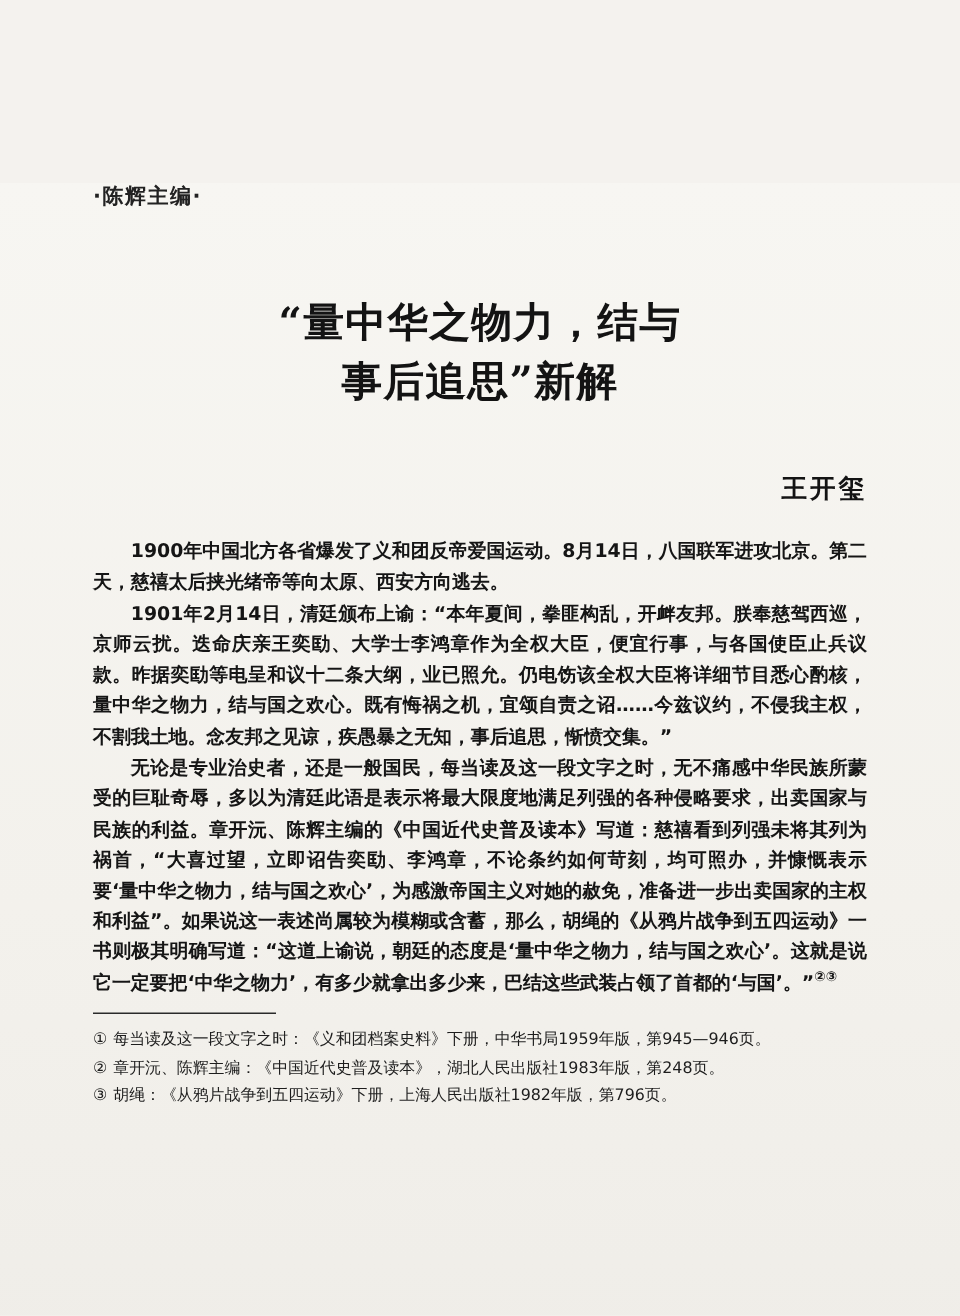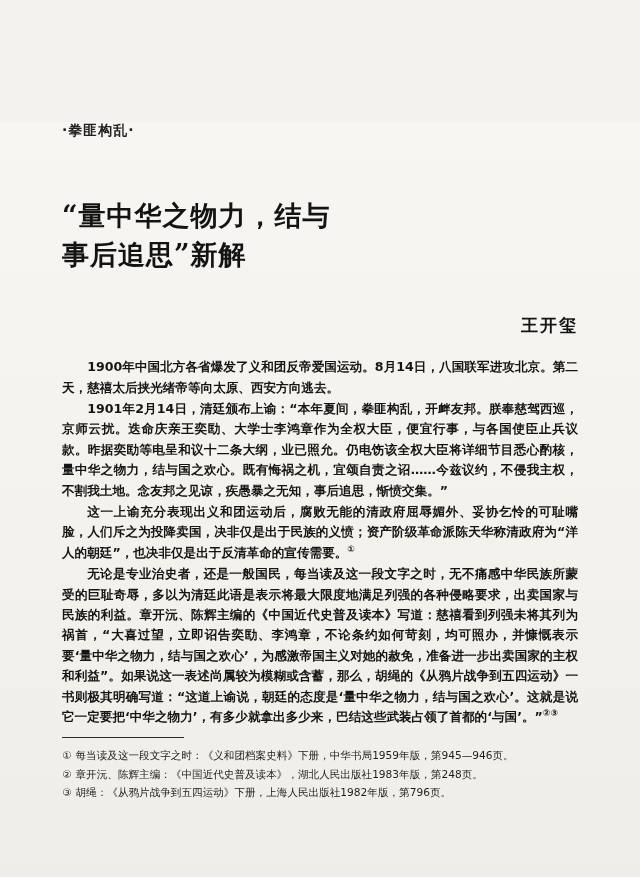--- a/index.html
+++ b/index.html
@@ -24,21 +24,21 @@
   }
   .rubric {
     margin-top: 122px;
     font-size: 14px;
     font-weight: bold;
     letter-spacing: 1px;
     color: #222;
   }
   .title {
     margin-top: 56px;
-    text-align: left;
+    text-align: center;
     font-family: "DejaVu Serif", "Liberation Serif", serif;
     font-weight: bold;
     font-size: 27px;
     line-height: 1.45;
     letter-spacing: 1px;
     color: #131313;
   }
   .title .line { display: block; }
   .author {
     margin-top: 40px;
@@ -92,34 +92,33 @@
     margin-bottom: 2px;
   }
   .notes .marker { flex: 0 0 auto; }
   .notes .ntext { flex: 1 1 auto; text-align: justify; }
 </style>
 </head>
 <body>
 
 <div class="page">
 
-  <div class="rubric">·拳匪构乱·</div>
+  <div class="rubric">·陈辉主编·</div>
 
   <div class="title">
     <span class="line">“量中华之物力，结与</span>
     <span class="line">事后追思”新解</span>
   </div>
 
   <div class="author">王开玺</div>
 
 
   <div class="body">
     <p>1900年中国北方各省爆发了义和团反帝爱国运动。8月14日，八国联军进攻北京。第二天，慈禧太后挟光绪帝等向太原、西安方向逃去。</p>
     <p>1901年2月14日，清廷颁布上谕：“本年夏间，拳匪构乱，开衅友邦。朕奉慈驾西巡，京师云扰。迭命庆亲王奕劻、大学士李鸿章作为全权大臣，便宜行事，与各国使臣止兵议款。昨据奕劻等电呈和议十二条大纲，业已照允。仍电饬该全权大臣将详细节目悉心酌核，量中华之物力，结与国之欢心。既有悔祸之机，宜颂自责之诏……今兹议约，不侵我主权，不割我土地。念友邦之见谅，疾愚暴之无知，事后追思，惭愤交集。”</p>
-    <p><span>这一上谕充分表现出义和团运动后，腐败无能的清政府屈辱媚外、妥协乞怜的可耻嘴脸，人们斥之为投降卖国，决非仅是出于民族的义愤；资产阶级革命派陈天华称清政府为“洋人的朝廷”，也决非仅是出于反清革命的宣传需要。</span><span class="sup">①</span></p>
     <p><span>无论是专业治史者，还是一般国民，每当读及这一段文字之时，无不痛感中华民族所蒙受的巨耻奇辱，多以为清廷此语是表示将最大限度地满足列强的各种侵略要求，出卖国家与民族的利益。章开沅、陈辉主编的《中国近代史普及读本》写道：慈禧看到列强未将其列为祸首，“大喜过望，立即诏告奕劻、李鸿章，不论条约如何苛刻，均可照办，并慷慨表示要‘量中华之物力，结与国之欢心’，为感激帝国主义对她的赦免，准备进一步出卖国家的主权和利益”。如果说这一表述尚属较为模糊或含蓄，那么，胡绳的《从鸦片战争到五四运动》一书则极其明确写道：“这道上谕说，朝廷的态度是‘量中华之物力，结与国之欢心’。这就是说它一定要把‘中华之物力’，有多少就拿出多少来，巴结这些武装占领了首都的‘与国’。”</span><span class="sup">②③</span></p>
   </div>
 
   <div class="notes-rule"></div>
 
   <div class="notes">
     <div class="note">
       <span class="marker">①</span>
       <span class="ntext">每当读及这一段文字之时：《义和团档案史料》下册，中华书局1959年版，第945—946页。</span>
     </div>

